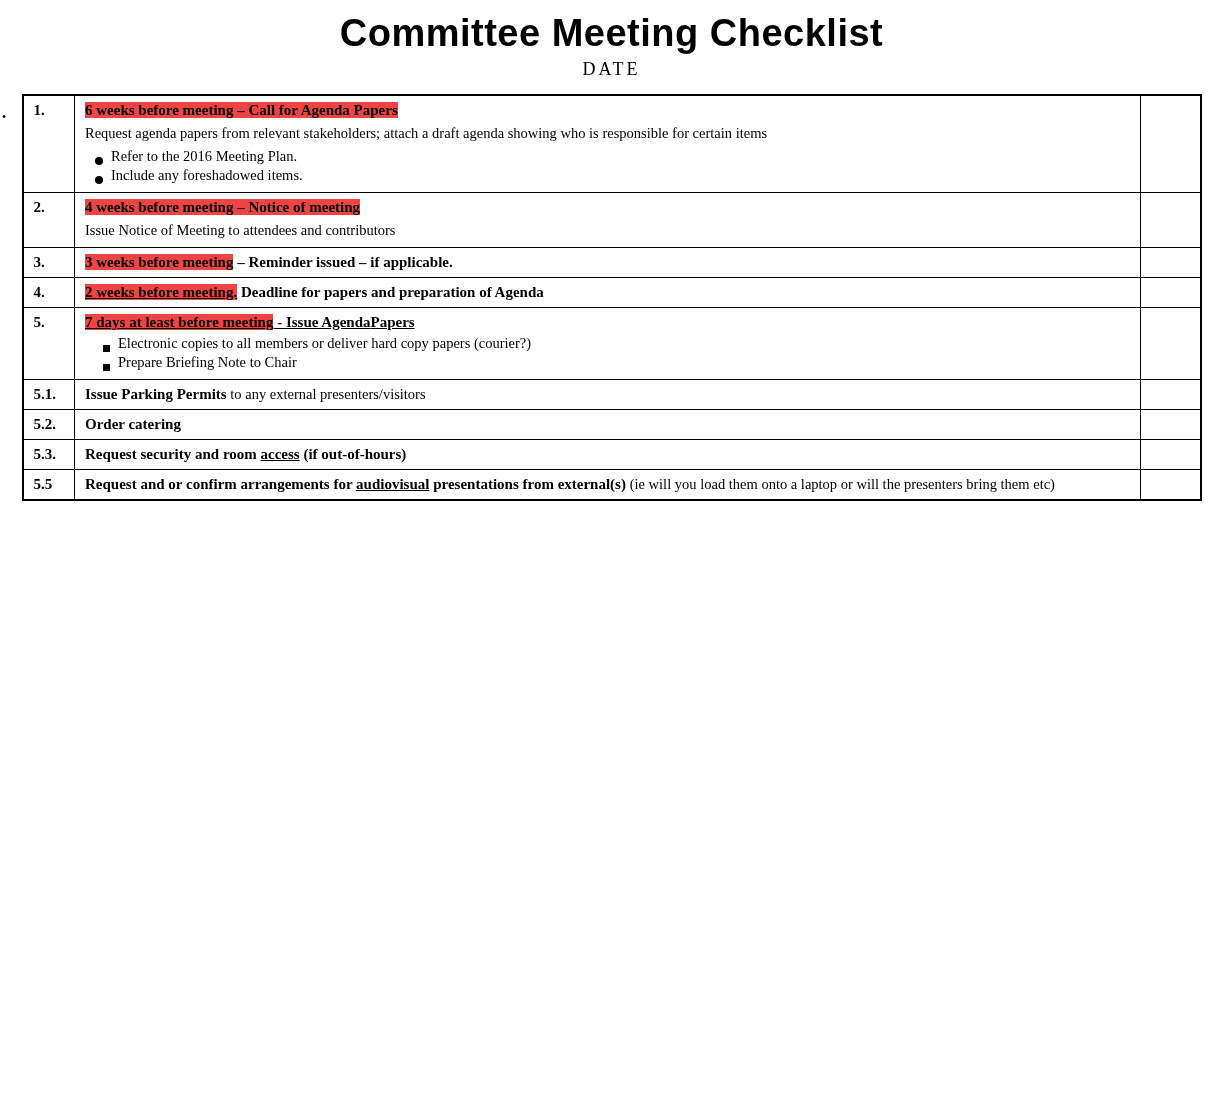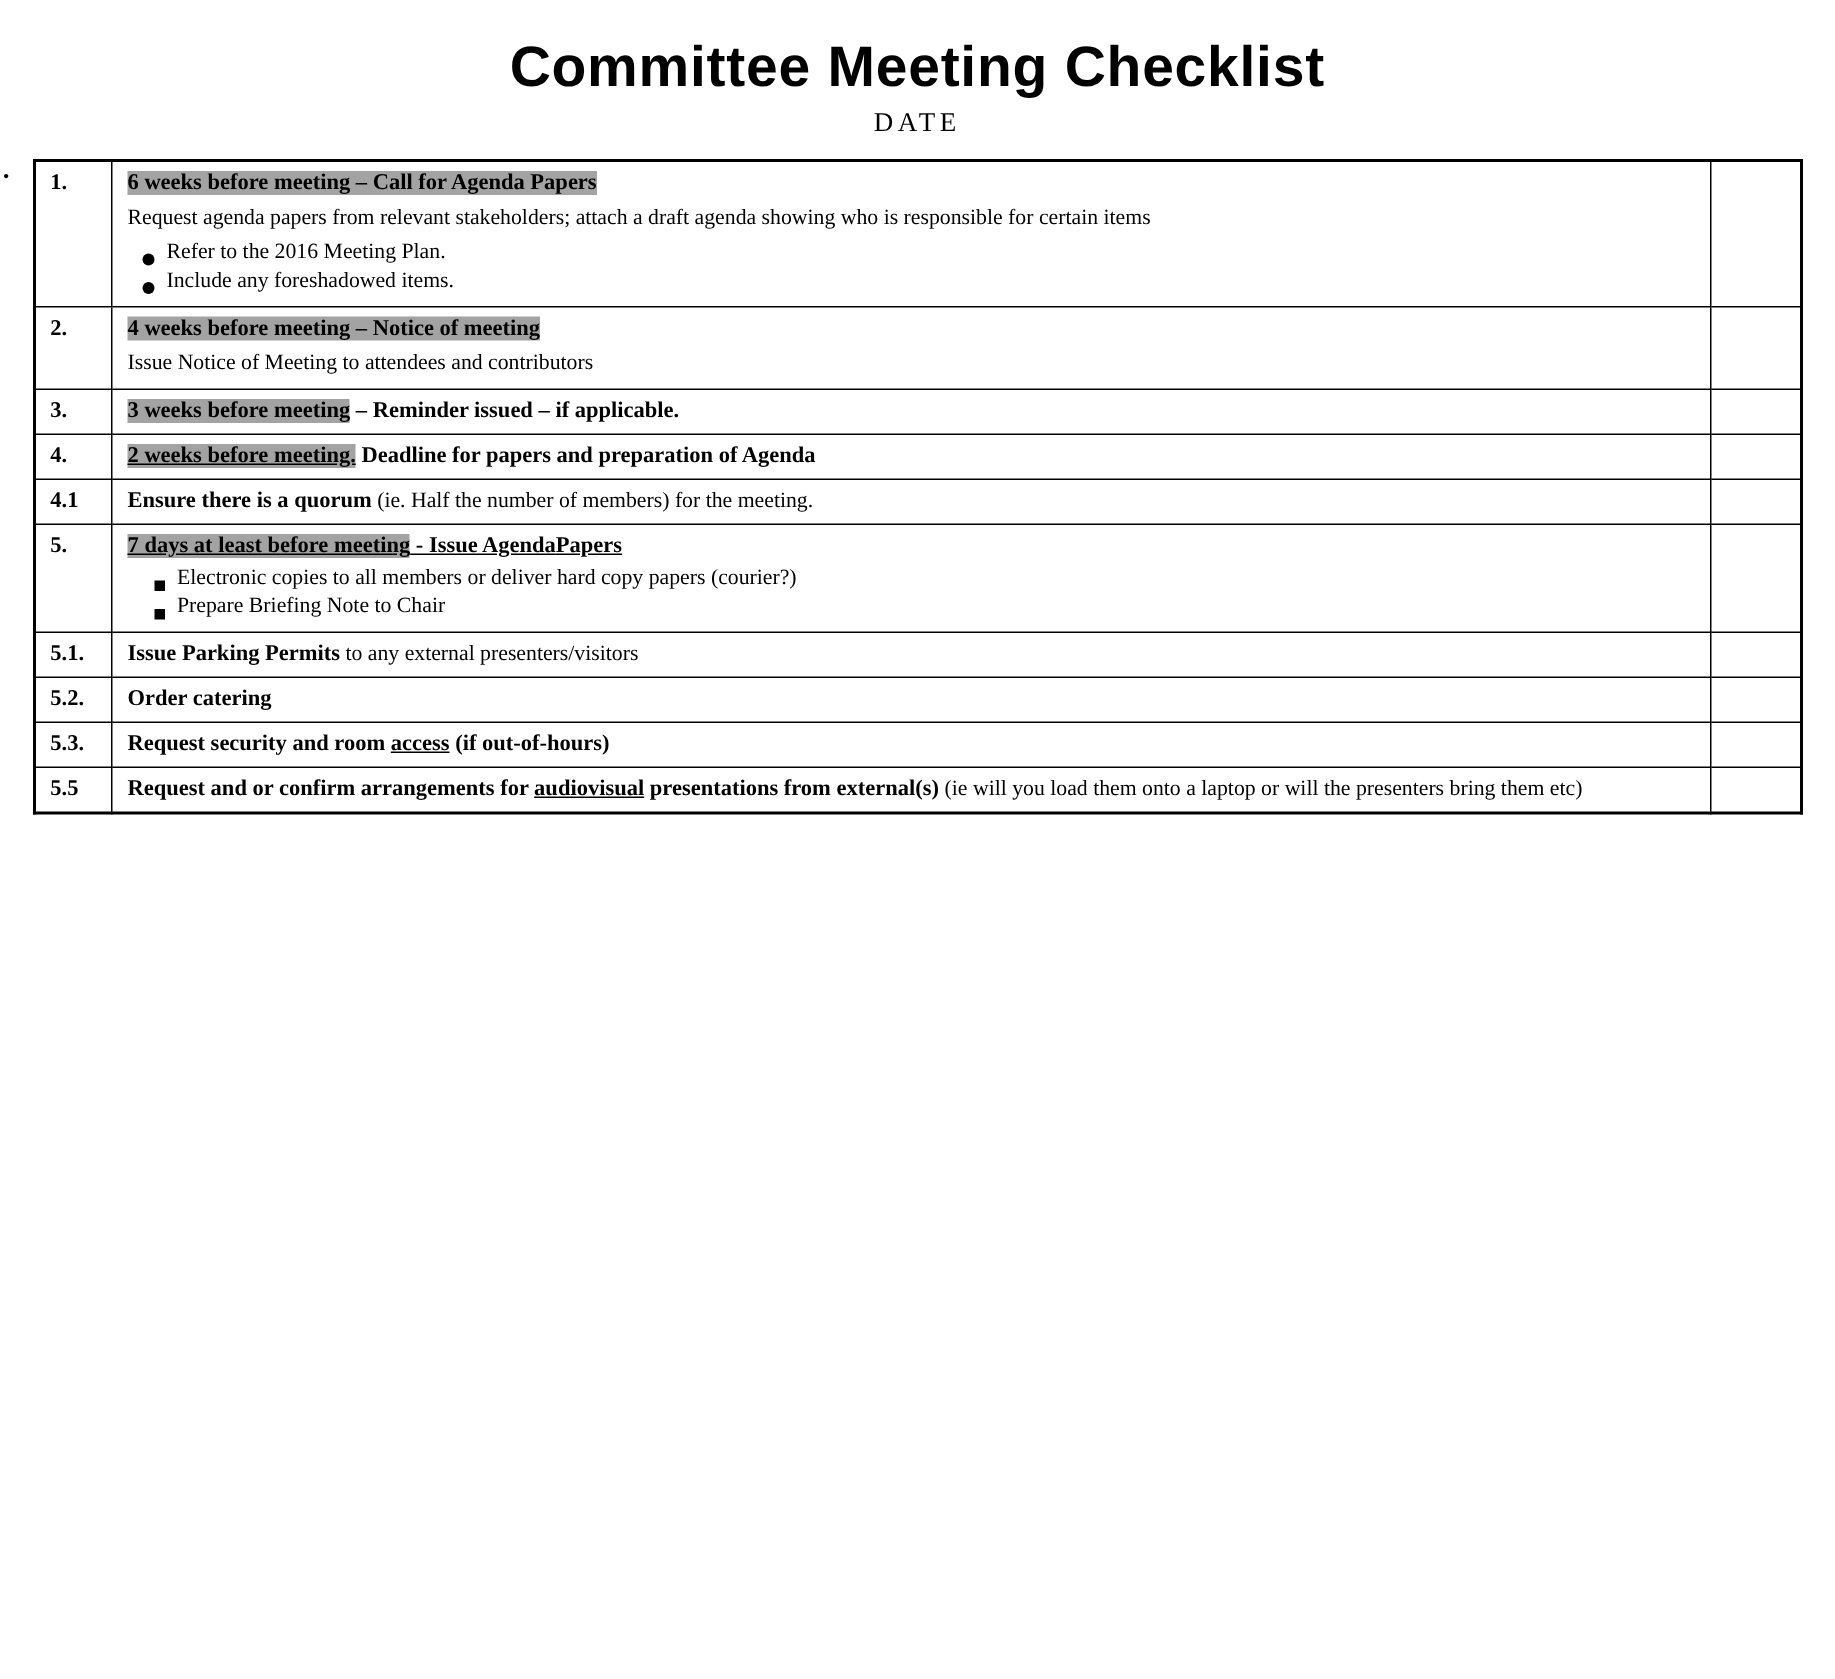--- a/index.html
+++ b/index.html
@@ -11,21 +11,21 @@
       background: #fff;
       font-family: 'Times New Roman', Times, serif;
       font-size: 15px;
       color: #000;
       width: 1223px;
       min-height: 1119px;
     }
     .page-wrapper {
       width: 1200px;
       margin: 0 auto;
-      padding: 24px 10px;
+      padding: 12px 10px;
     }
     .page-title {
       text-align: center;
       font-size: 38px;
       font-weight: bold;
       font-family: Arial, sans-serif;
       margin-bottom: 4px;
       letter-spacing: 0.5px;
     }
     .page-subtitle {
@@ -53,21 +53,21 @@
       text-align: left;
     }
     .content-col {
       width: auto;
     }
     .check-col {
       width: 60px;
     }
     .highlight-heading {
       display: inline;
-      background-color: #a3a3a3;
+      background-color: #ef4444;
       font-weight: bold;
       font-size: 15px;
     }
     .row-heading {
       font-weight: bold;
       font-size: 15px;
     }
     .sub-text {
       margin-top: 4px;
       font-size: 14.5px;
@@ -181,27 +181,20 @@
       </tr>
 
       <tr>
         <td class="num-col"><span>4.</span></td>
         <td class="content-col">
           <span class="highlight-heading underline">2 weeks before meeting.</span><span class="row-heading"> Deadline for papers and preparation of Agenda</span>
         </td>
         <td class="check-col"></td>
       </tr>
 
-      <tr>
-        <td class="num-col"><span>4.1</span></td>
-        <td class="content-col">
-          <span class="row-heading">Ensure there is a quorum</span><span style="font-size:14.5px;"> (ie. Half the number of members) for the meeting.</span>
-        </td>
-        <td class="check-col"></td>
-      </tr>
 
       <tr>
         <td class="num-col"><span>5.</span></td>
         <td class="content-col">
           <div>
             <span class="highlight-heading underline">7 days at least before meeting</span><span class="row-heading underline"> - Issue Agenda</span><span class="row-heading underline">Papers</span>
           </div>
           <ul class="square-list">
             <li>
                   <span class="sq"></span>

